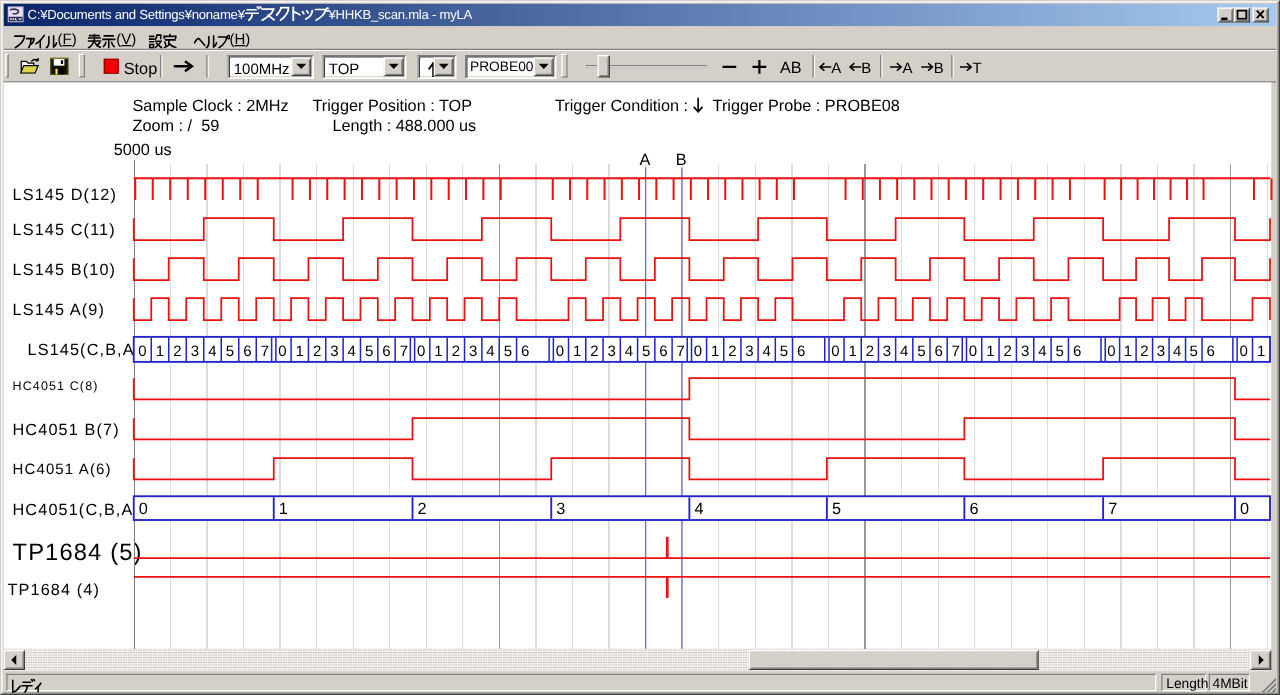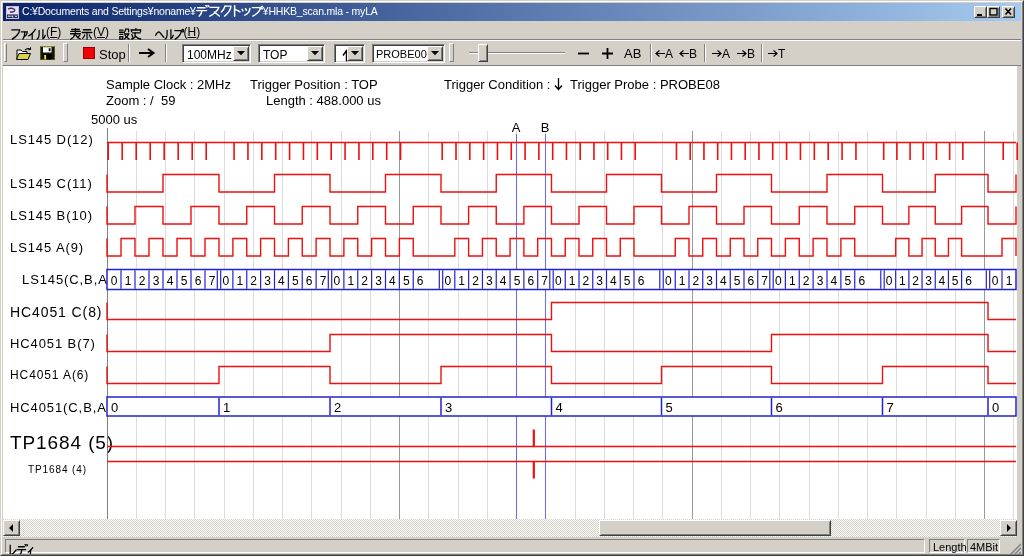--- a/index.html
+++ b/index.html
@@ -176,31 +176,31 @@
   </svg>
 <div style="position:absolute;left:3px;top:66px;width:1014px;height:453px;background:#fff;"></div>
 <div class="t" style="left:106px;top:77px;font-size:13px">Sample Clock : 2MHz</div>
 <div class="t" style="left:250px;top:77px;font-size:13px">Trigger Position : TOP</div>
 <div class="t" style="left:444px;top:77px;font-size:13px">Trigger Condition : <svg width="9" height="13" style="vertical-align:-2px">
       <path d="M4.5 0 V11 M1 7.5 L4.5 11.5 L8 7.5" stroke="#000" stroke-width="1.3" fill="none"></path>
     </svg>  Trigger Probe : PROBE08</div>
 <div class="t" style="left:106px;top:93px;font-size:13px">Zoom : /  59</div>
 <div class="t" style="left:266px;top:93px;font-size:13px">Length : 488.000 us</div>
 <div class="t" style="left:91px;top:112px;font-size:13px">5000 us</div>
-<div class="t" style="left:10px;top:132px;font-size:13px;letter-spacing:0.9px">LS145 D(12)</div>
+<div class="t" style="left:10px;top:148px;font-size:13px;letter-spacing:0.9px">LS145 D(12)</div>
 <div class="t" style="left:10px;top:176px;font-size:13px;letter-spacing:0.9px">LS145 C(11)</div>
 <div class="t" style="left:10px;top:208px;font-size:13px;letter-spacing:0.9px">LS145 B(10)</div>
 <div class="t" style="left:10px;top:240px;font-size:13px;letter-spacing:0.9px">LS145 A(9)</div>
 <div class="t" style="left:22px;top:272px;font-size:13px;letter-spacing:0.9px">LS145(C,B,A)</div>
-<div class="t" style="left:10px;top:304px;font-size:14px;letter-spacing:0.9px">HC4051 C(8)</div>
+<div class="t" style="left:10px;top:304px;font-size:10px;letter-spacing:0.9px">HC4051 C(8)</div>
 <div class="t" style="left:10px;top:336px;font-size:13px;letter-spacing:0.9px">HC4051 B(7)</div>
 <div class="t" style="left:10px;top:368px;font-size:12px;letter-spacing:0.9px">HC4051 A(6)</div>
 <div class="t" style="left:10px;top:400px;font-size:13px;letter-spacing:0.9px">HC4051(C,B,A)</div>
 <div class="t" style="left:10px;top:432px;font-size:19px;letter-spacing:0.9px">TP1684 (5)</div>
-<div class="t" style="left:28px;top:464px;font-size:10px;letter-spacing:0.9px">TP1684 (4)</div>
+<div class="t" style="left:6px;top:464px;font-size:13px;letter-spacing:0.9px">TP1684 (4)</div>
 <svg style="position:absolute;left:0;top:0;z-index:5" width="1024" height="556" font-family="Liberation Sans, sans-serif">
     <path d="M136.25 131 V519 M165.50 131 V519 M194.75 131 V519 M224.00 131 V519 M253.25 131 V519 M282.50 131 V519 M311.75 131 V519 M341.00 131 V519 M370.25 131 V519 M428.75 131 V519 M458.00 131 V519 M487.25 131 V519 M516.50 131 V519 M545.75 131 V519 M575.00 131 V519 M604.25 131 V519 M633.50 131 V519 M662.75 131 V519 M721.25 131 V519 M750.50 131 V519 M779.75 131 V519 M809.00 131 V519 M838.25 131 V519 M867.50 131 V519 M896.75 131 V519 M926.00 131 V519 M955.25 131 V519 M1013.75 131 V519" stroke="#dcdcdc" fill="none" shape-rendering="crispEdges"></path>
     <path d="M399.50 131 V519 M692.00 131 V519 M984.50 131 V519" stroke="#999" fill="none" shape-rendering="crispEdges"></path>
     <path d="M107.5 128 V519" stroke="#808080" fill="none" shape-rendering="crispEdges"></path>
     <path d="M516.5 134 V519 M545.5 134 V519" stroke="#7070da" stroke-width="1.1" fill="none"></path>
     <text x="516" y="132" font-size="13" text-anchor="middle" fill="#000">A</text>
     <text x="545" y="132" font-size="13" text-anchor="middle" fill="#000">B</text>
     <path d="M107.00 142.50 H1016.00 M108.20 142.50 V160.00 M122.20 142.50 V160.00 M136.20 142.50 V160.00 M150.20 142.50 V160.00 M164.20 142.50 V160.00 M178.20 142.50 V160.00 M192.20 142.50 V160.00 M206.20 142.50 V160.00 M234.07 142.50 V160.00 M247.95 142.50 V160.00 M261.82 142.50 V160.00 M275.70 142.50 V160.00 M289.57 142.50 V160.00 M303.45 142.50 V160.00 M317.32 142.50 V160.00 M331.20 142.50 V160.00 M345.07 142.50 V160.00 M358.95 142.50 V160.00 M372.82 142.50 V160.00 M386.70 142.50 V160.00 M400.57 142.50 V160.00 M442.20 142.50 V160.00 M456.01 142.50 V160.00 M469.82 142.50 V160.00 M483.64 142.50 V160.00 M497.45 142.50 V160.00 M511.26 142.50 V160.00 M525.08 142.50 V160.00 M538.89 142.50 V160.00 M552.70 142.50 V160.00 M566.45 142.50 V160.00 M580.20 142.50 V160.00 M593.95 142.50 V160.00 M607.70 142.50 V160.00 M621.45 142.50 V160.00 M635.20 142.50 V160.00 M676.45 142.50 V160.00 M690.20 142.50 V160.00 M703.95 142.50 V160.00 M717.70 142.50 V160.00 M731.45 142.50 V160.00 M745.20 142.50 V160.00 M758.95 142.50 V160.00 M772.70 142.50 V160.00 M786.58 142.50 V160.00 M800.45 142.50 V160.00 M814.33 142.50 V160.00 M828.20 142.50 V160.00 M842.08 142.50 V160.00 M855.95 142.50 V160.00 M883.70 142.50 V160.00 M896.89 142.50 V160.00 M910.08 142.50 V160.00 M923.26 142.50 V160.00 M936.45 142.50 V160.00 M949.64 142.50 V160.00 M962.83 142.50 V160.00 M1003.20 142.50 V160.00 M1017.20 142.50 V160.00" stroke="#ee0f0f" stroke-width="1.6" fill="none"></path>
     <path d="M107.00 174.50 L107.00 192.00 L121.00 192.00 L135.00 192.00 L149.00 192.00 L163.00 192.00 L163.00 174.50 L177.00 174.50 L191.00 174.50 L205.00 174.50 L219.00 174.50 L219.00 192.00 L232.88 192.00 L246.75 192.00 L260.62 192.00 L274.50 192.00 L274.50 174.50 L288.38 174.50 L302.25 174.50 L316.12 174.50 L330.00 174.50 L330.00 192.00 L343.88 192.00 L357.75 192.00 L371.62 192.00 L385.50 192.00 L385.50 174.50 L399.38 174.50 L413.25 174.50 L441.00 174.50 L441.00 192.00 L454.81 192.00 L468.62 192.00 L482.44 192.00 L496.25 192.00 L496.25 174.50 L510.06 174.50 L523.88 174.50 L537.69 174.50 L551.50 174.50 L551.50 192.00 L565.25 192.00 L579.00 192.00 L592.75 192.00 L606.50 192.00 L606.50 174.50 L620.25 174.50 L634.00 174.50 L661.50 174.50 L661.50 192.00 L675.25 192.00 L689.00 192.00 L702.75 192.00 L716.50 192.00 L716.50 174.50 L730.25 174.50 L744.00 174.50 L757.75 174.50 L771.50 174.50 L771.50 192.00 L785.38 192.00 L799.25 192.00 L813.12 192.00 L827.00 192.00 L827.00 174.50 L840.88 174.50 L854.75 174.50 L882.50 174.50 L882.50 192.00 L895.69 192.00 L908.88 192.00 L922.06 192.00 L935.25 192.00 L935.25 174.50 L948.44 174.50 L961.62 174.50 L988.00 174.50 L988.00 192.00 L1002.00 192.00 L1016.00 192.00 L1016.00 174.50" stroke="#ee0f0f" stroke-width="1.4" fill="none"></path>
     <path d="M107.00 206.50 L107.00 224.00 L121.00 224.00 L135.00 224.00 L135.00 206.50 L149.00 206.50 L163.00 206.50 L163.00 224.00 L177.00 224.00 L191.00 224.00 L191.00 206.50 L205.00 206.50 L219.00 206.50 L219.00 224.00 L232.88 224.00 L246.75 224.00 L246.75 206.50 L260.62 206.50 L274.50 206.50 L274.50 224.00 L288.38 224.00 L302.25 224.00 L302.25 206.50 L316.12 206.50 L330.00 206.50 L330.00 224.00 L343.88 224.00 L357.75 224.00 L357.75 206.50 L371.62 206.50 L385.50 206.50 L385.50 224.00 L399.38 224.00 L413.25 224.00 L413.25 206.50 L441.00 206.50 L441.00 224.00 L454.81 224.00 L468.62 224.00 L468.62 206.50 L482.44 206.50 L496.25 206.50 L496.25 224.00 L510.06 224.00 L523.88 224.00 L523.88 206.50 L537.69 206.50 L551.50 206.50 L551.50 224.00 L565.25 224.00 L579.00 224.00 L579.00 206.50 L592.75 206.50 L606.50 206.50 L606.50 224.00 L620.25 224.00 L634.00 224.00 L634.00 206.50 L661.50 206.50 L661.50 224.00 L675.25 224.00 L689.00 224.00 L689.00 206.50 L702.75 206.50 L716.50 206.50 L716.50 224.00 L730.25 224.00 L744.00 224.00 L744.00 206.50 L757.75 206.50 L771.50 206.50 L771.50 224.00 L785.38 224.00 L799.25 224.00 L799.25 206.50 L813.12 206.50 L827.00 206.50 L827.00 224.00 L840.88 224.00 L854.75 224.00 L854.75 206.50 L882.50 206.50 L882.50 224.00 L895.69 224.00 L908.88 224.00 L908.88 206.50 L922.06 206.50 L935.25 206.50 L935.25 224.00 L948.44 224.00 L961.62 224.00 L961.62 206.50 L988.00 206.50 L988.00 224.00 L1002.00 224.00 L1016.00 224.00 L1016.00 206.50" stroke="#ee0f0f" stroke-width="1.4" fill="none"></path>

